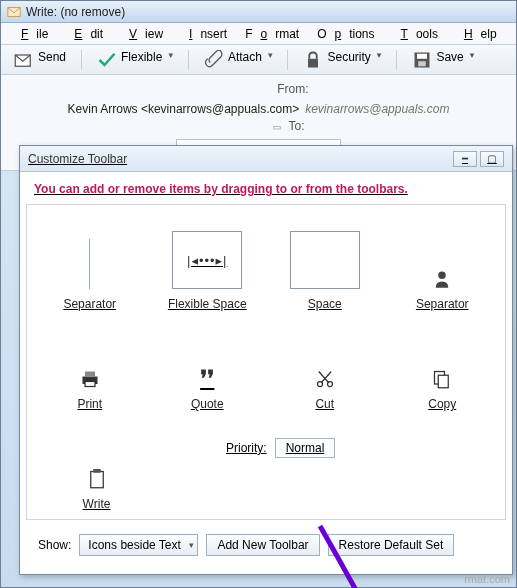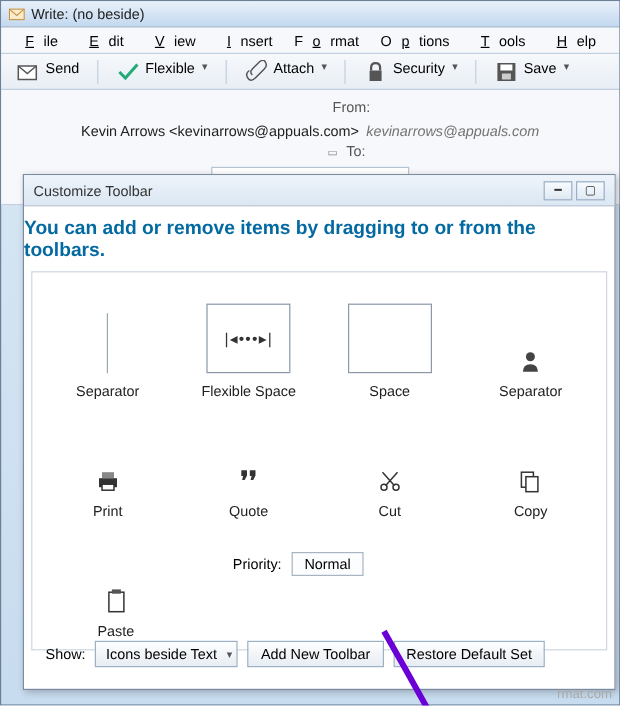--- a/index.html
+++ b/index.html
@@ -108,20 +108,21 @@
   
   .dialog {
     position: absolute;
     left: 18px;
     top: 144px;
     width: 494px;
     height: 430px;
     background: #fff;
     border: 1px solid #7a8aa0;
     box-shadow: 2px 2px 6px rgba(0,0,0,0.25);
+    text-decoration: underline;
   }
   .dlg-title {
     height: 26px;
     background: linear-gradient(#eef4fb,#dbe7f3);
     border-bottom: 1px solid #b5c3d2;
     display: flex;
     align-items: center;
     padding: 0 8px;
     font-size: 12px;
     color: #333;
@@ -134,24 +135,24 @@
     margin-left: 3px;
     display: inline-flex;
     align-items: center; justify-content: center;
     font-size: 10px;
     color:#333;
   }
   .dlg-body {
     padding: 10px 0 0 0;
   }
   .instr {
-    font-size: 16px;
+    font-size: 12px;
     font-weight: bold;
-    padding: 0 14px 8px 0;
-    color: #0369a1;
+    padding: 0 14px 8px 14px;
+    color: #be185d;
   }
   .grid {
     margin: 0 6px;
     border: 1px solid #cfd6df;
     padding: 6px 4px 10px 4px;
     height: 316px;
     position: relative;
     overflow: hidden;
   }
   .gridrow {
@@ -180,20 +181,21 @@
   }
   .sepline { width:1px; height:50px; background:#9aa; }
   .ico { width:20px; height:20px; display:inline-flex; align-items:center; justify-content:center; color:#333;}
   .dots { letter-spacing:1px; font-size:13px; color:#333;}
   .priority-row {
     display: flex;
     align-items: center;
     gap: 8px;
     font-size: 12px;
     padding-left: 0;
+    margin-left: 32px;
   }
   .pbox {
     border:1px solid #a8b4c2;
     padding: 2px 10px;
     background:#fcfdff;
     font-size:12px;
   }
   .dlg-bottom {
     position: absolute;
     left: 18px;
@@ -236,21 +238,21 @@
 </head>
 <body>
 
 <div class="window">
 
   <div class="titlebar">
     <svg class="icon-mail" viewBox="0 0 16 16">
         <rect x="1" y="3" width="14" height="10" fill="#fdeccb" stroke="#c9913d"></rect>
         <path d="M1 3 L8 9 L15 3" fill="none" stroke="#c9913d"></path>
       </svg>
-    <span>Write: (no beside)</span>
+    <span>Write: (no remove)</span>
   </div>
 
   <div class="menubar">
     <span><span class="u">F</span>ile</span>
     <span><span class="u">E</span>dit</span>
     <span><span class="u">V</span>iew</span>
     <span><span class="u">I</span>nsert</span>
     <span>F<span class="u">o</span>rmat</span>
     <span>O<span class="u">p</span>tions</span>
     <span><span class="u">T</span>ools</span>
@@ -386,21 +388,21 @@
             <span>Copy</span>
           </div>
         </div>
 
         <div class="gridrow" style="justify-content:flex-start;padding-left:18px;gap:50px;">
           <div class="gitem narrow">
             <svg class="ico" viewBox="0 0 16 16">
                 <rect x="3" y="2" width="10" height="13" fill="#fff" stroke="#333"></rect>
                 <rect x="5" y="0" width="6" height="3" fill="#555"></rect>
               </svg>
-            <span>Paste</span>
+            <span>Write</span>
           </div>
           <div class="priority-row" style="align-self:center;margin-bottom:26px;">
             <span>Priority:</span>
             <span class="pbox">Normal</span>
           </div>
         </div>
 
       </div>
     </div>
 

